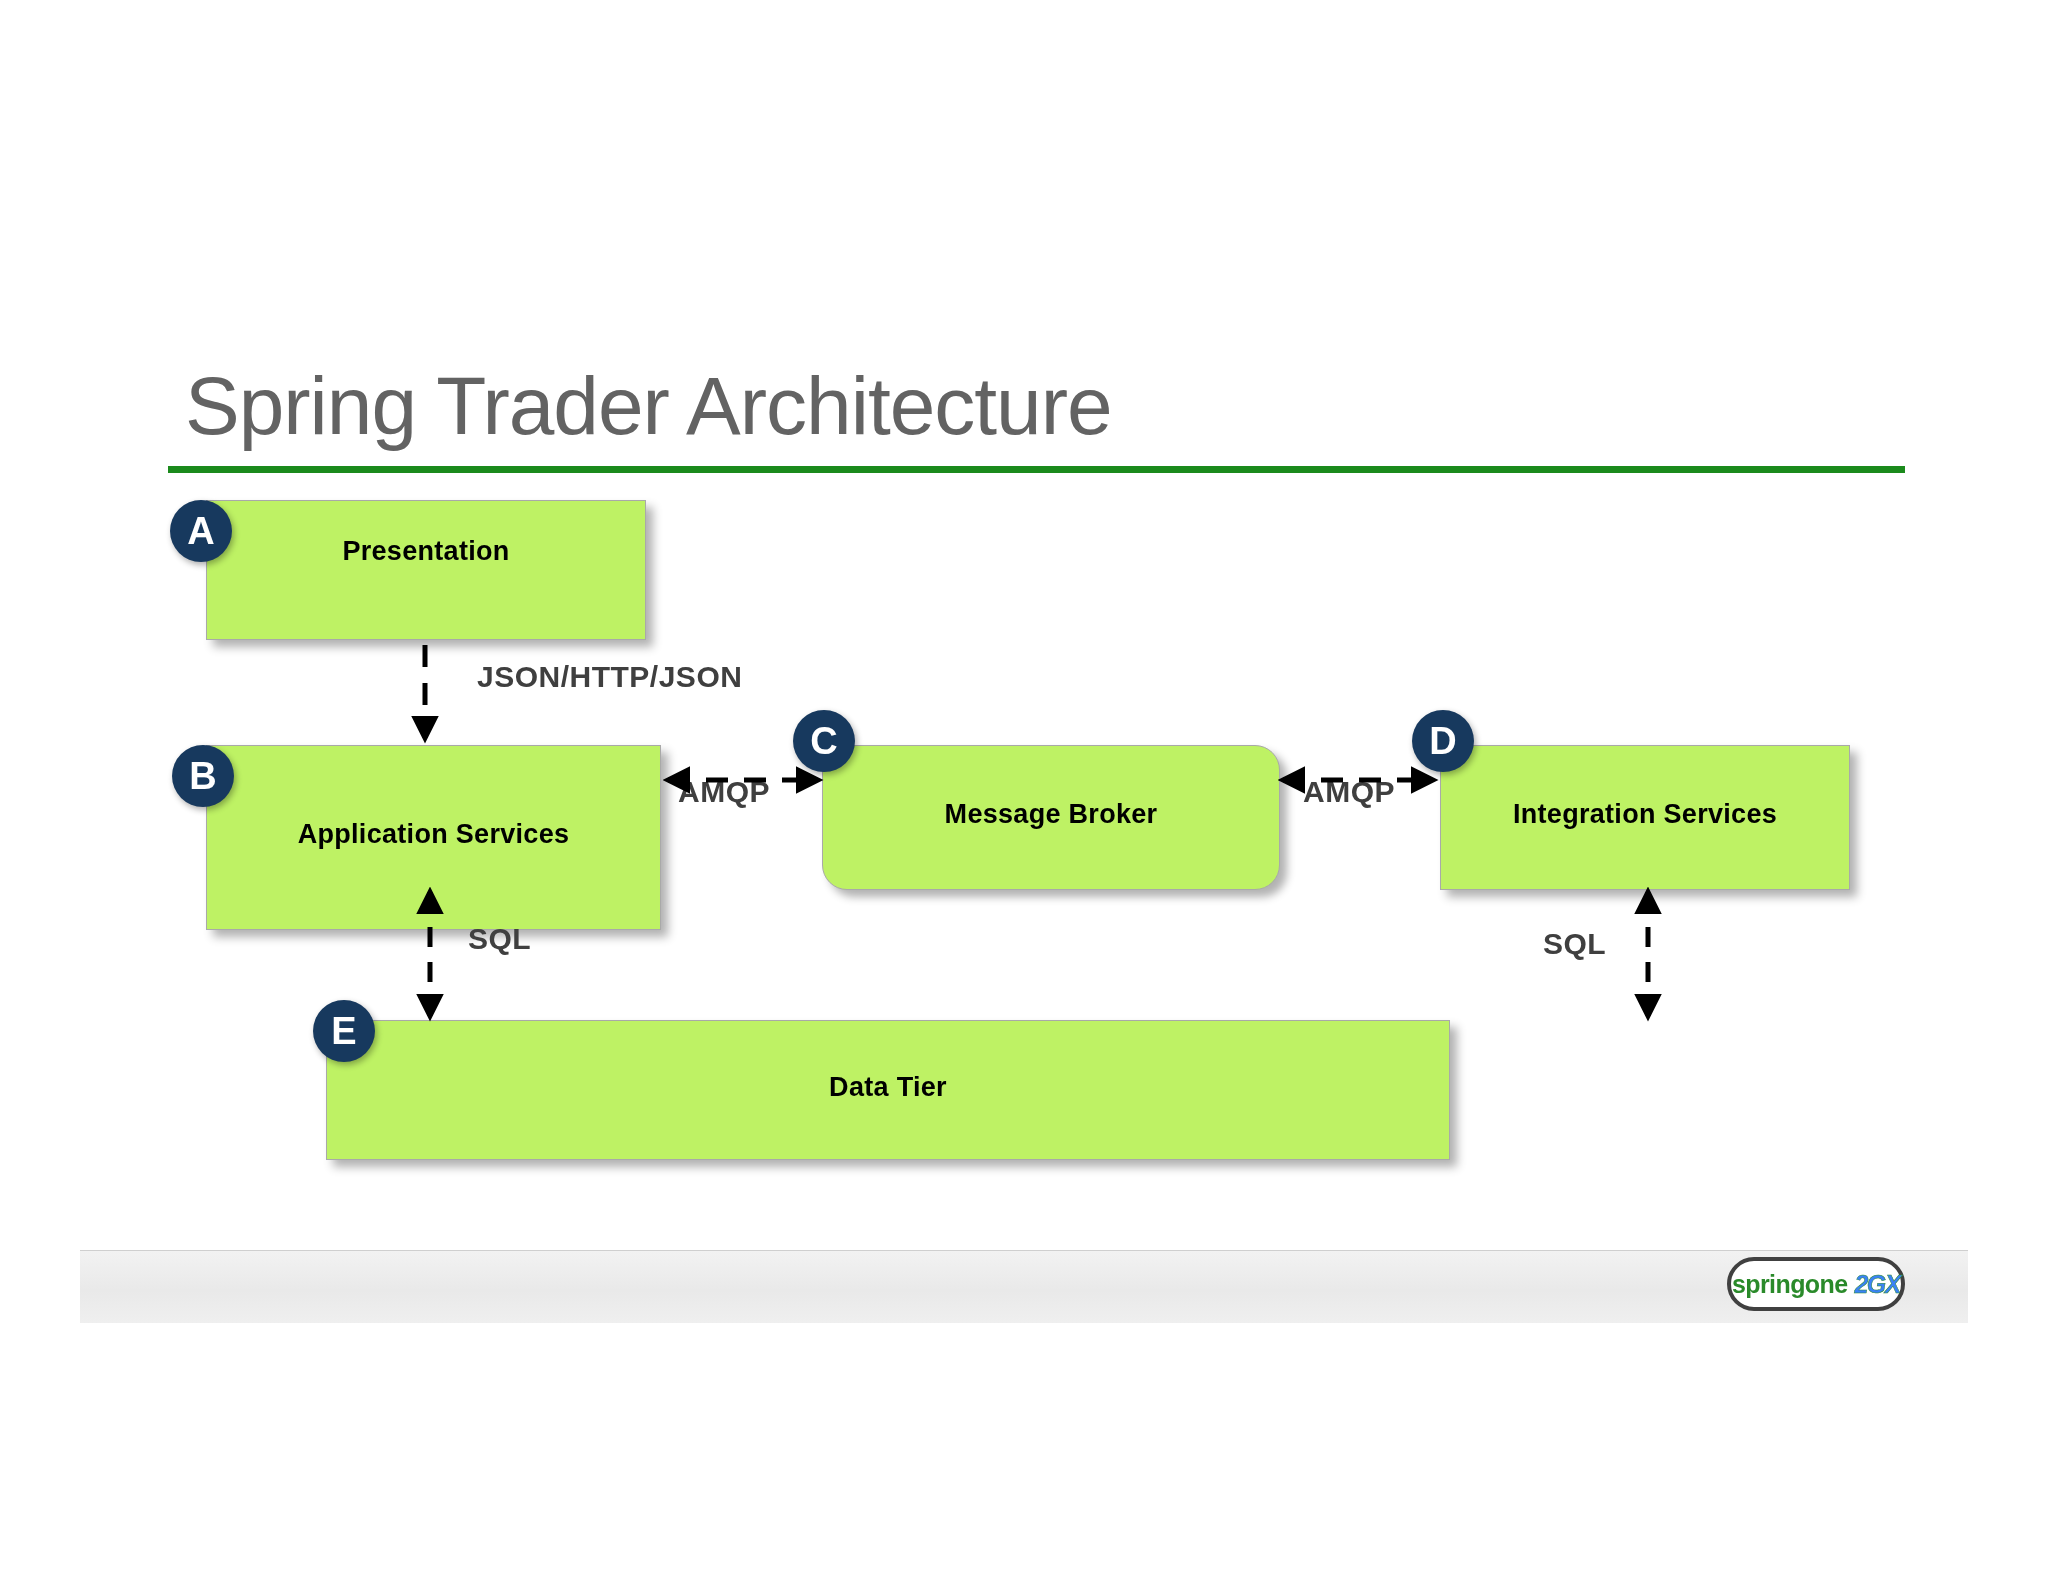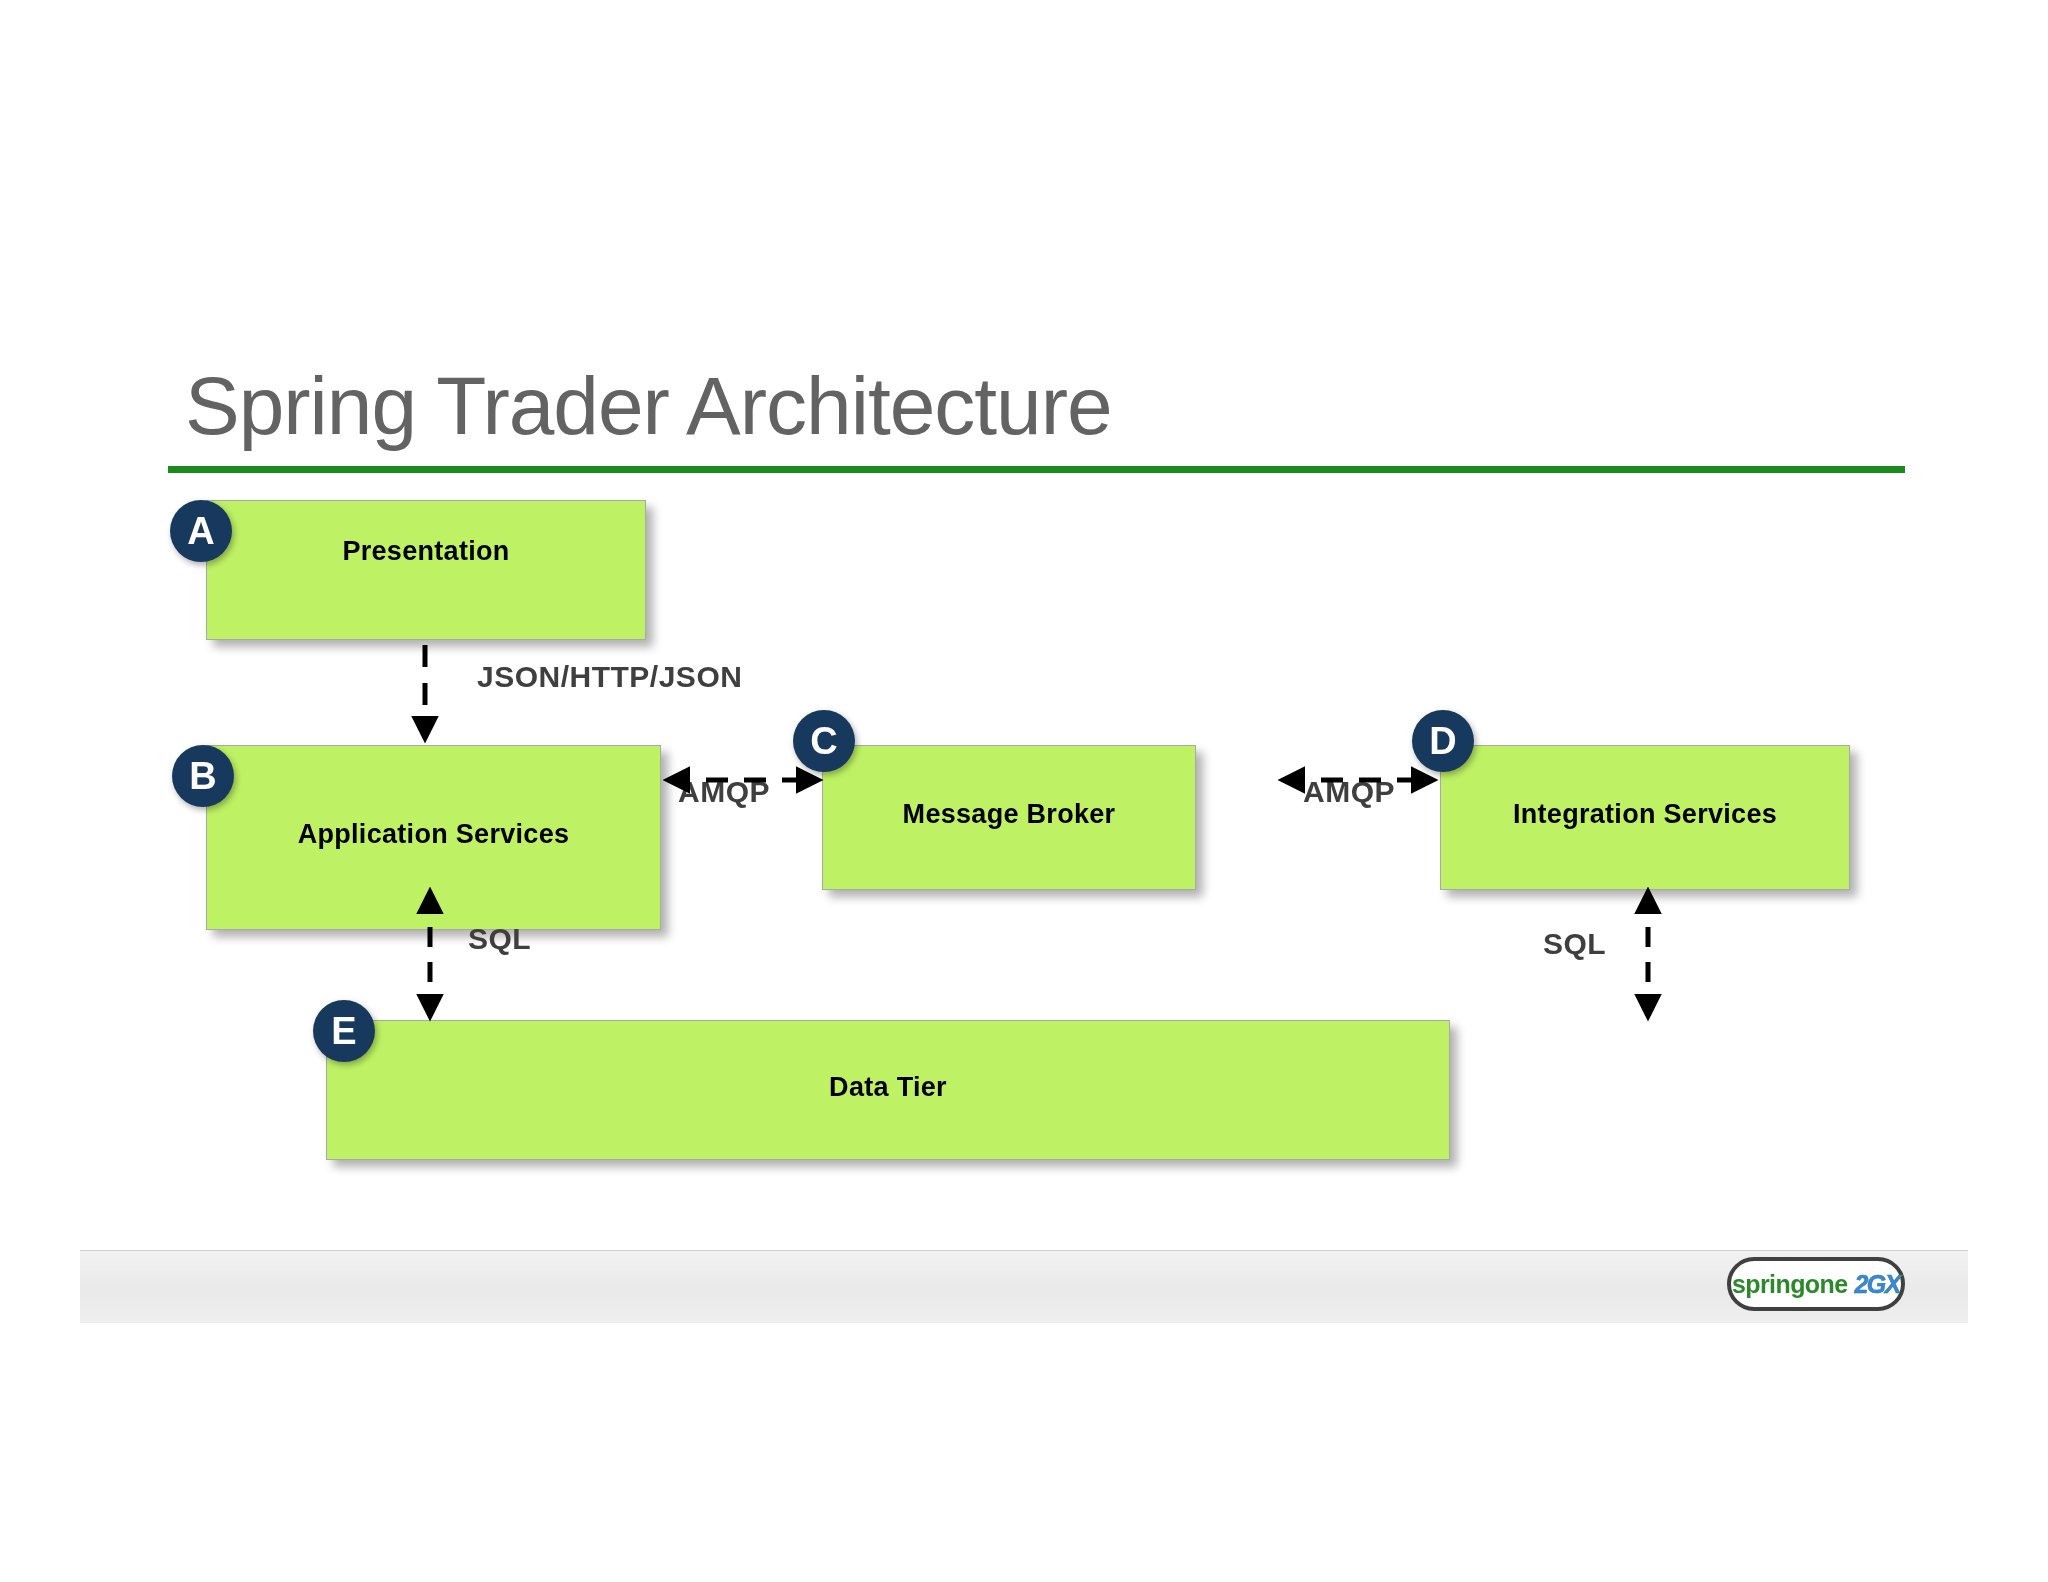--- a/index.html
+++ b/index.html
@@ -201,21 +201,21 @@
     <span>A</span>
   </div>
 
   <div class="box label-up" style="left:206px; top:745px; width:455px; height:185px;">
     <span class="box-label">Application Services</span>
   </div>
   <div class="badge" style="left:172px; top:745px;">
     <span>B</span>
   </div>
 
-  <div class="box label-up" style="left:822px; top:745px; width:374px; height:145px;">
+  <div class="box label-up" style="left:822px; top:745px; width:458px; height:145px;border-radius:25px;">
     <span class="box-label">Message Broker</span>
   </div>
   <div class="badge" style="left:793px; top:710px;">
     <span>C</span>
   </div>
 
   <div class="box label-up" style="left:1440px; top:745px; width:410px; height:145px;">
     <span class="box-label">Integration Services</span>
   </div>
   <div class="badge" style="left:1412px; top:710px;">

